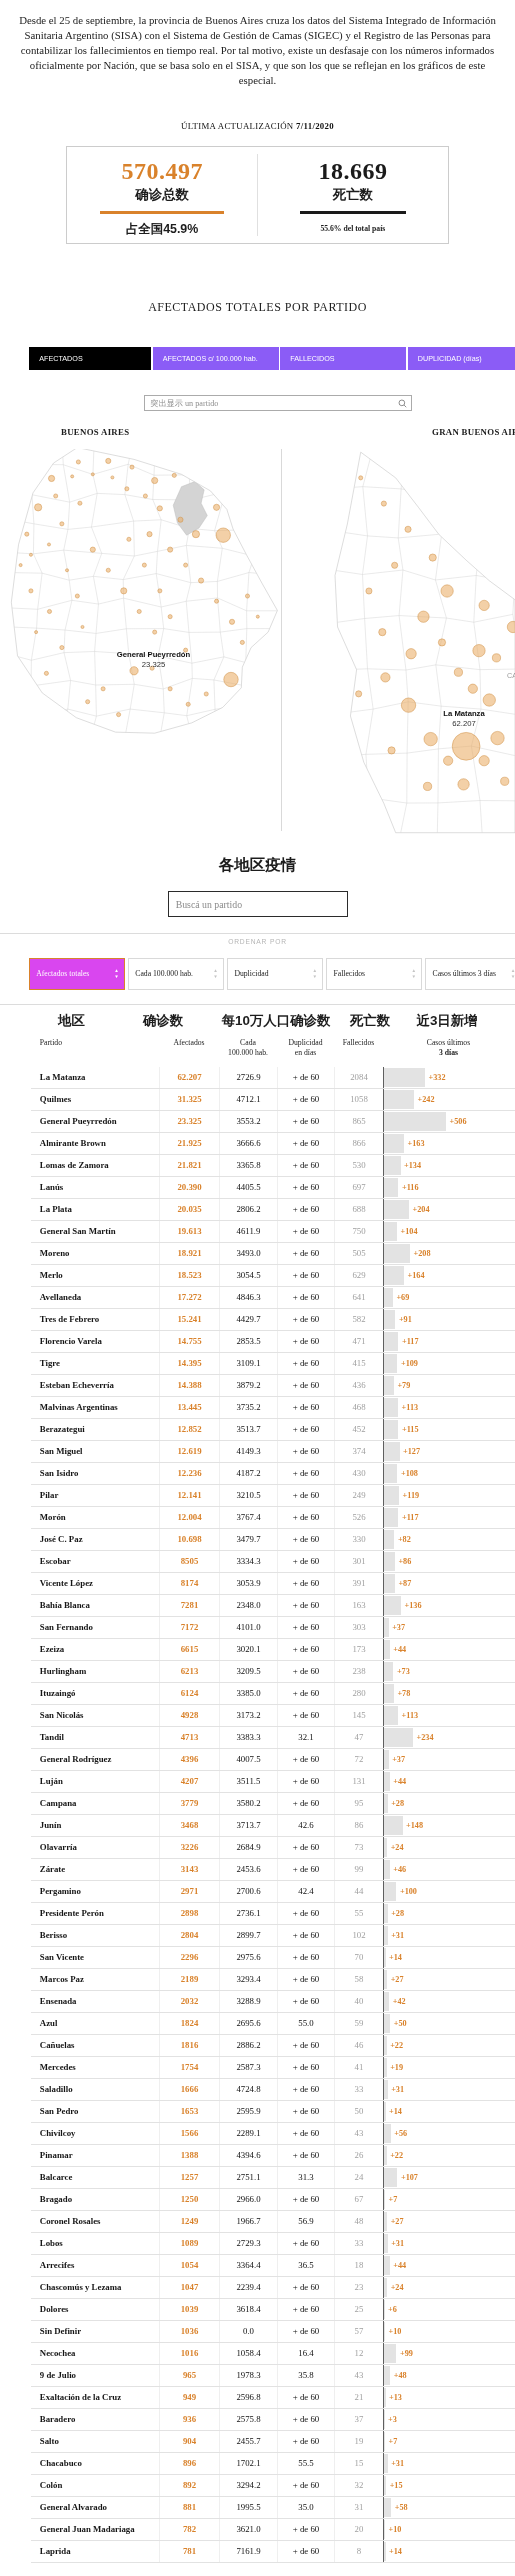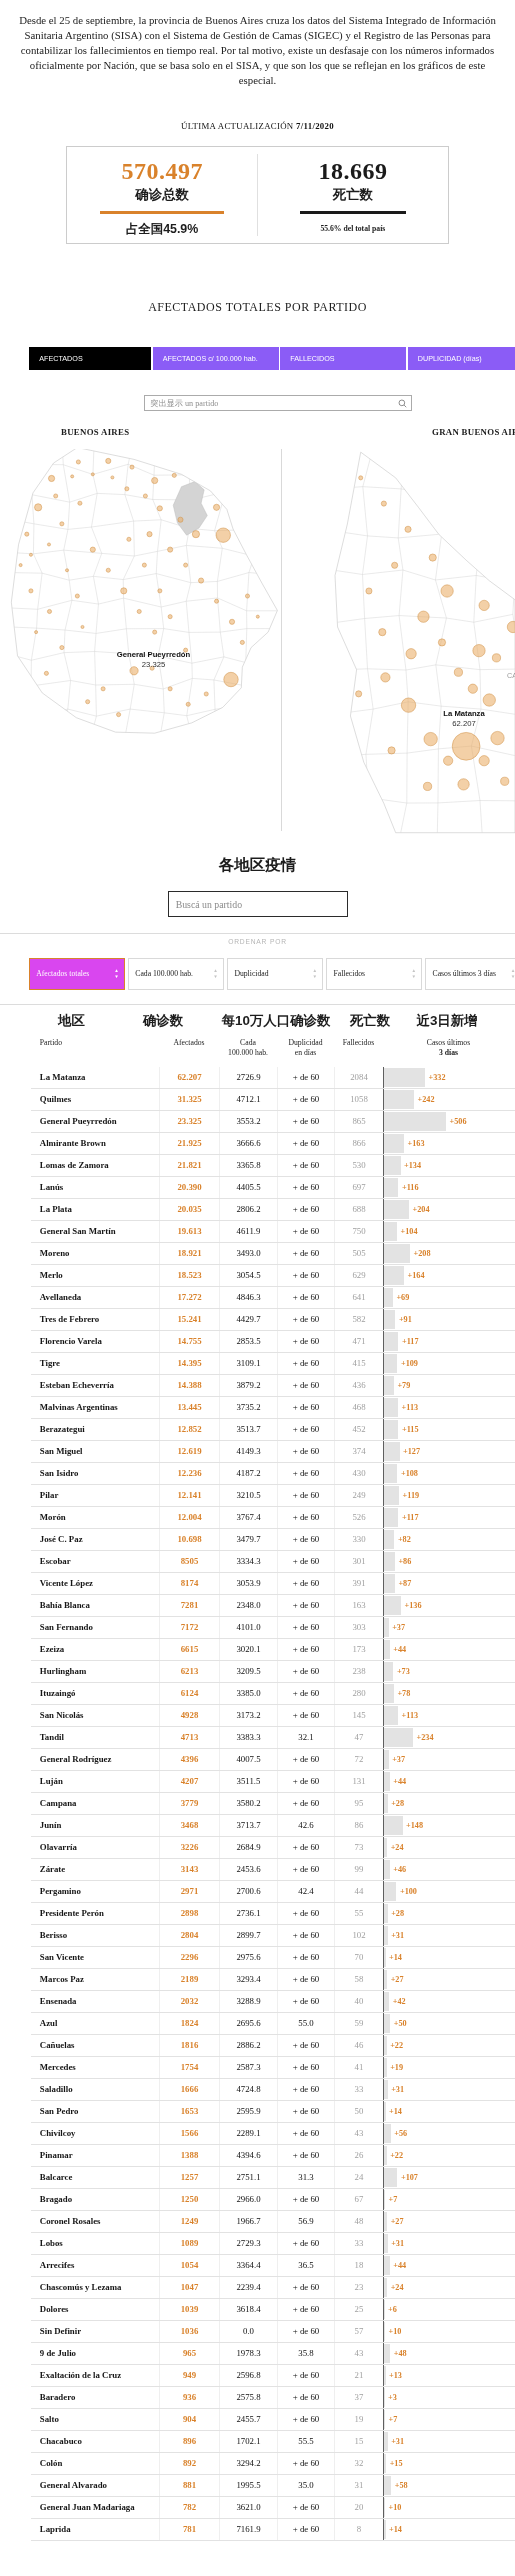--- a/index.html
+++ b/index.html
@@ -985,20 +985,31 @@
           <div class="cell c-af">1036</div>
           <div class="cell c-per">0.0</div>
           <div class="cell c-dup">+ de 60</div>
           <div class="cell c-fal">57</div>
           <div class="cell c-bar">
             <div class="bar" style="width: 1px;"></div>
             <span class="bar-label">+10</span>
           </div>
         </div>
         <div class="trow">
+          <div class="cell c-name">Necochea</div>
+          <div class="cell c-af">1016</div>
+          <div class="cell c-per">1058.4</div>
+          <div class="cell c-dup">16.4</div>
+          <div class="cell c-fal">12</div>
+          <div class="cell c-bar">
+            <div class="bar" style="width: 12.4px;"></div>
+            <span class="bar-label">+99</span>
+          </div>
+        </div>
+        <div class="trow">
           <div class="cell c-name">9 de Julio</div>
           <div class="cell c-af">965</div>
           <div class="cell c-per">1978.3</div>
           <div class="cell c-dup">35.8</div>
           <div class="cell c-fal">43</div>
           <div class="cell c-bar">
             <div class="bar" style="width: 6.2px;"></div>
             <span class="bar-label">+48</span>
           </div>
         </div>

